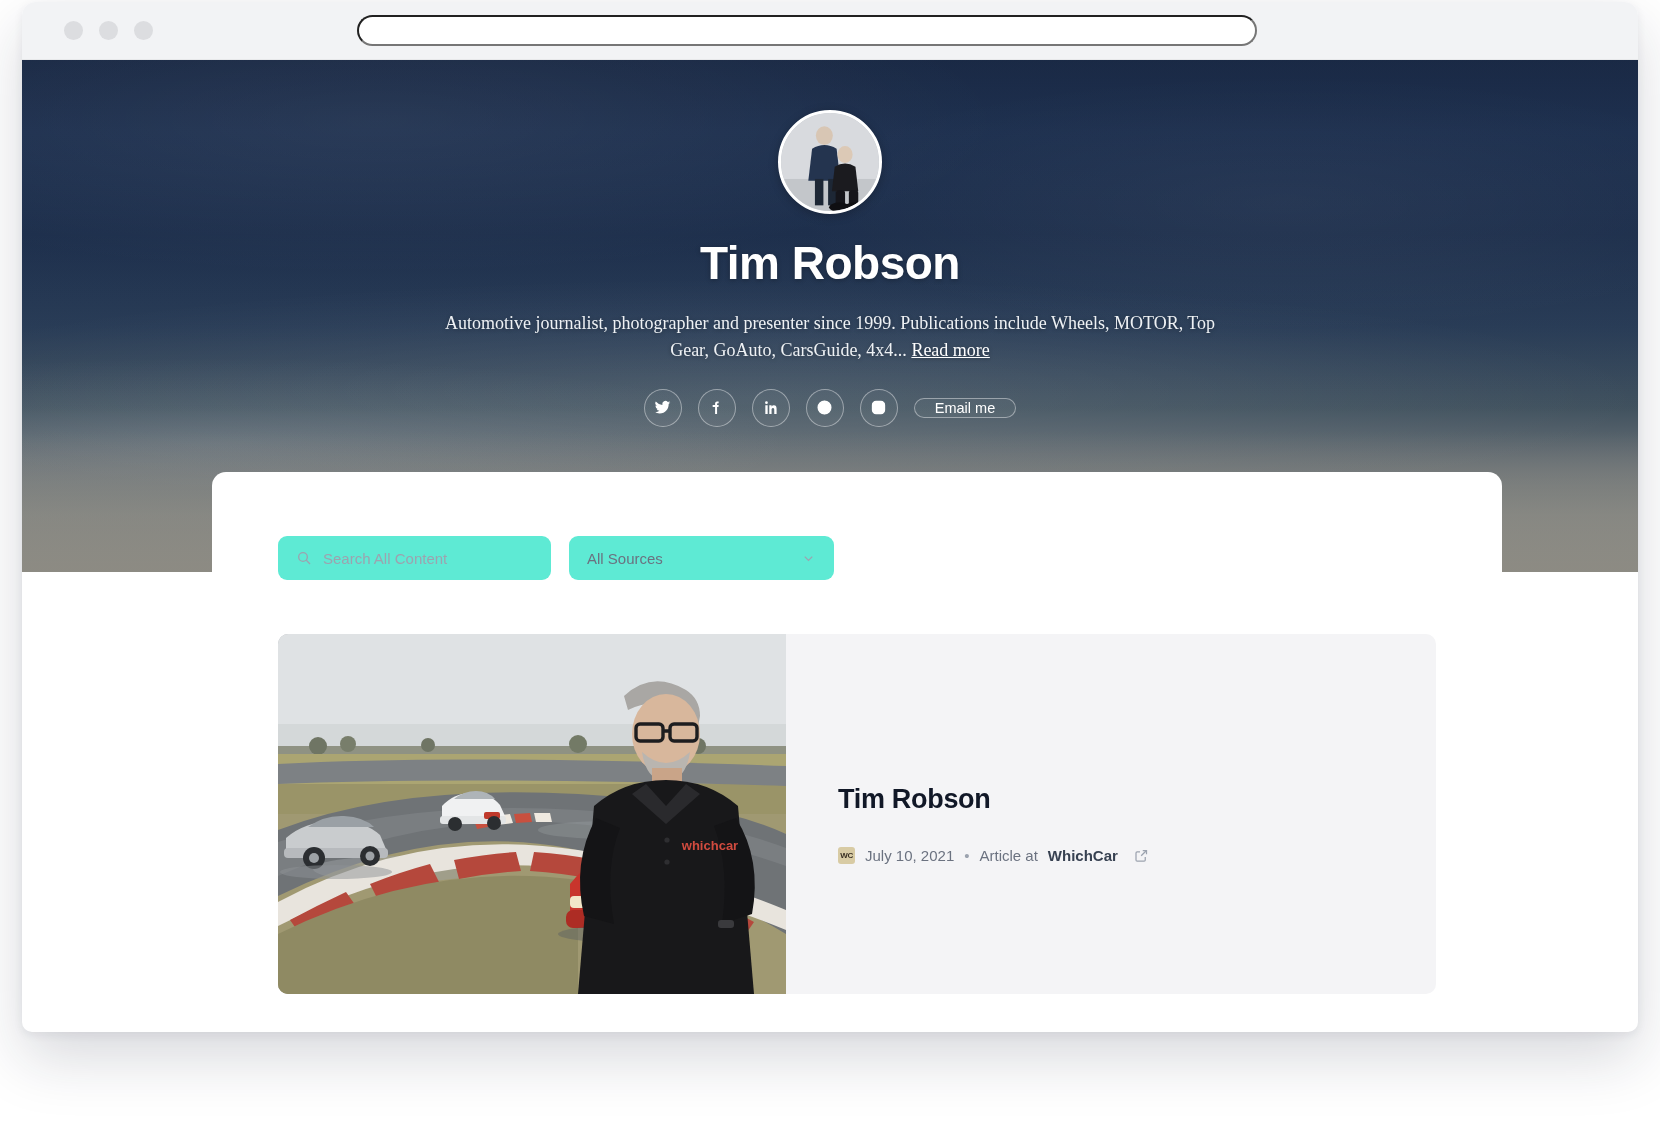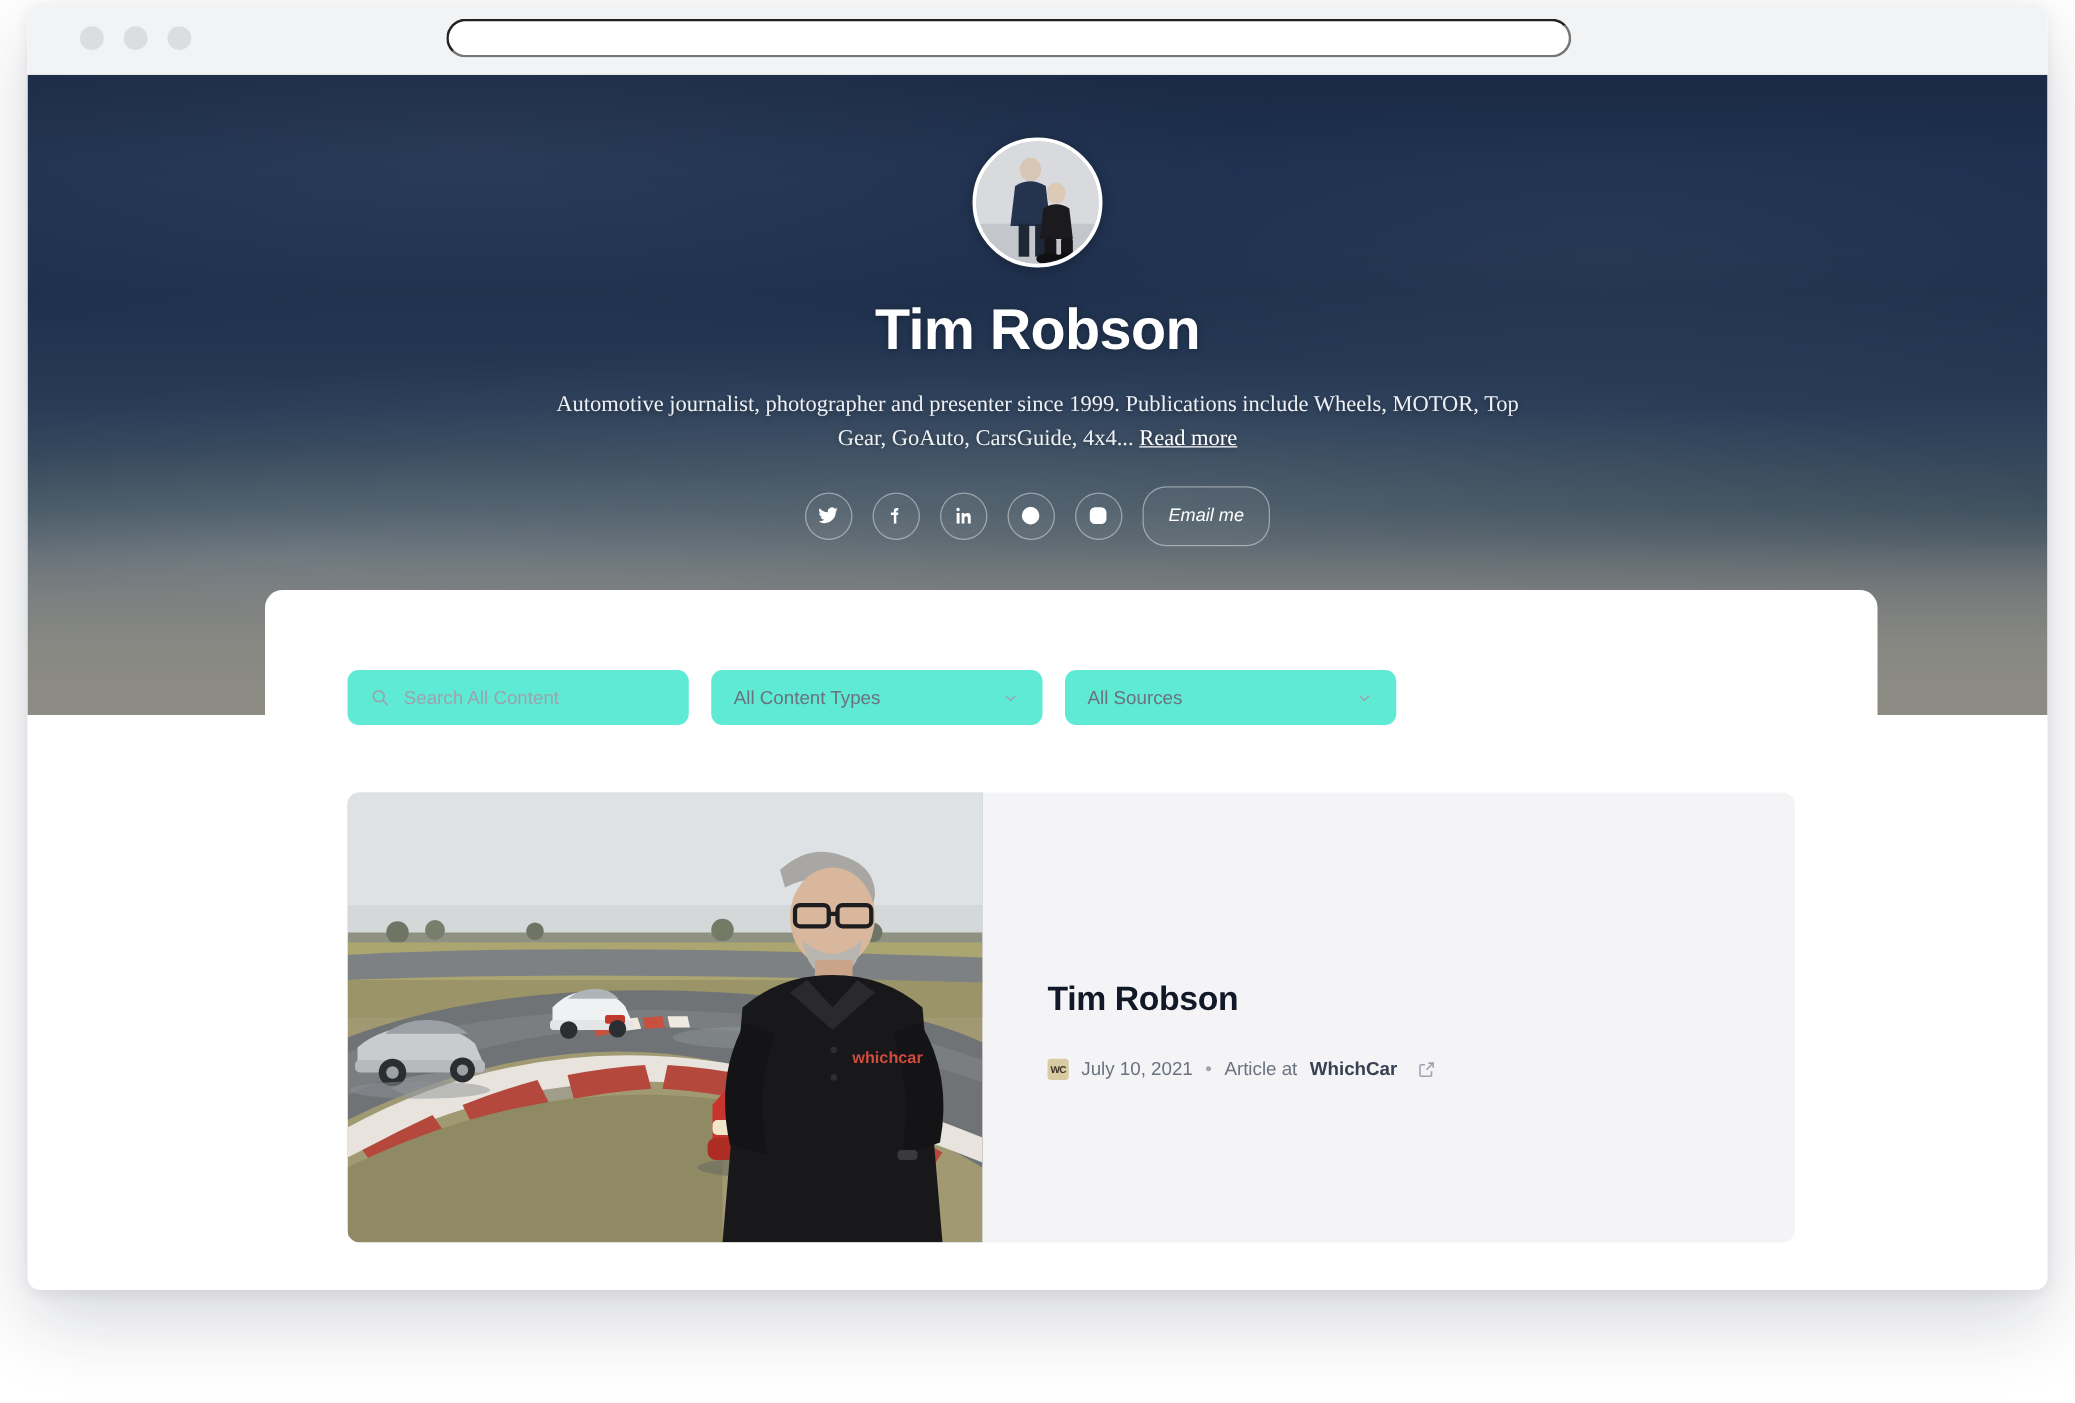--- a/index.html
+++ b/index.html
@@ -149,30 +149,29 @@
     width: 38px; height: 38px;
     border-radius: 50%;
     border: 1px solid rgba(255,255,255,.42);
     display: flex; align-items: center; justify-content: center;
     color: #ffffff;
     cursor: pointer;
     background: rgba(255,255,255,.04);
   }
   .social-btn svg { width: 17px; height: 17px; fill: #ffffff; }
   .email-btn {
-    height: 48px;
+    height: 20px;
     padding: 0 20px;
     border-radius: 19px;
     border: 1px solid rgba(255,255,255,.42);
     color: #ffffff;
     font-size: 14.5px;
     display: flex; align-items: center;
     cursor: pointer;
     background: rgba(255,255,255,.04);
-    font-style: italic;
   }
 
   
   .tabs {
     position: absolute;
     left: 190px;
     bottom: 0;
     z-index: 4;
     display: flex;
     align-items: flex-end;
@@ -402,26 +401,20 @@
     <div class="filters">
 
       <div class="filter search">
         <svg width="16" height="16" viewBox="0 0 24 24" fill="none" stroke="#9ca3af" stroke-width="2">
           <circle cx="10.5" cy="10.5" r="6.5"></circle>
             <path d="M15.5 15.5L21 21"></path>
         </svg>
         <input class="filter-input" value="" placeholder="Search All Content" style="">
       </div>
 
-      <div class="filter types">
-        <span>All Content Types</span>
-        <svg width="15" height="15" viewBox="0 0 24 24" fill="none" stroke="#9ca3af" stroke-width="2">
-          <path d="M6 9l6 6 6-6"></path>
-        </svg>
-      </div>
 
 
       <div class="filter sources">
         <span>All Sources</span>
         <svg width="15" height="15" viewBox="0 0 24 24" fill="none" stroke="#9ca3af" stroke-width="2">
           <path d="M6 9l6 6 6-6"></path>
         </svg>
       </div>
     </div>
 

